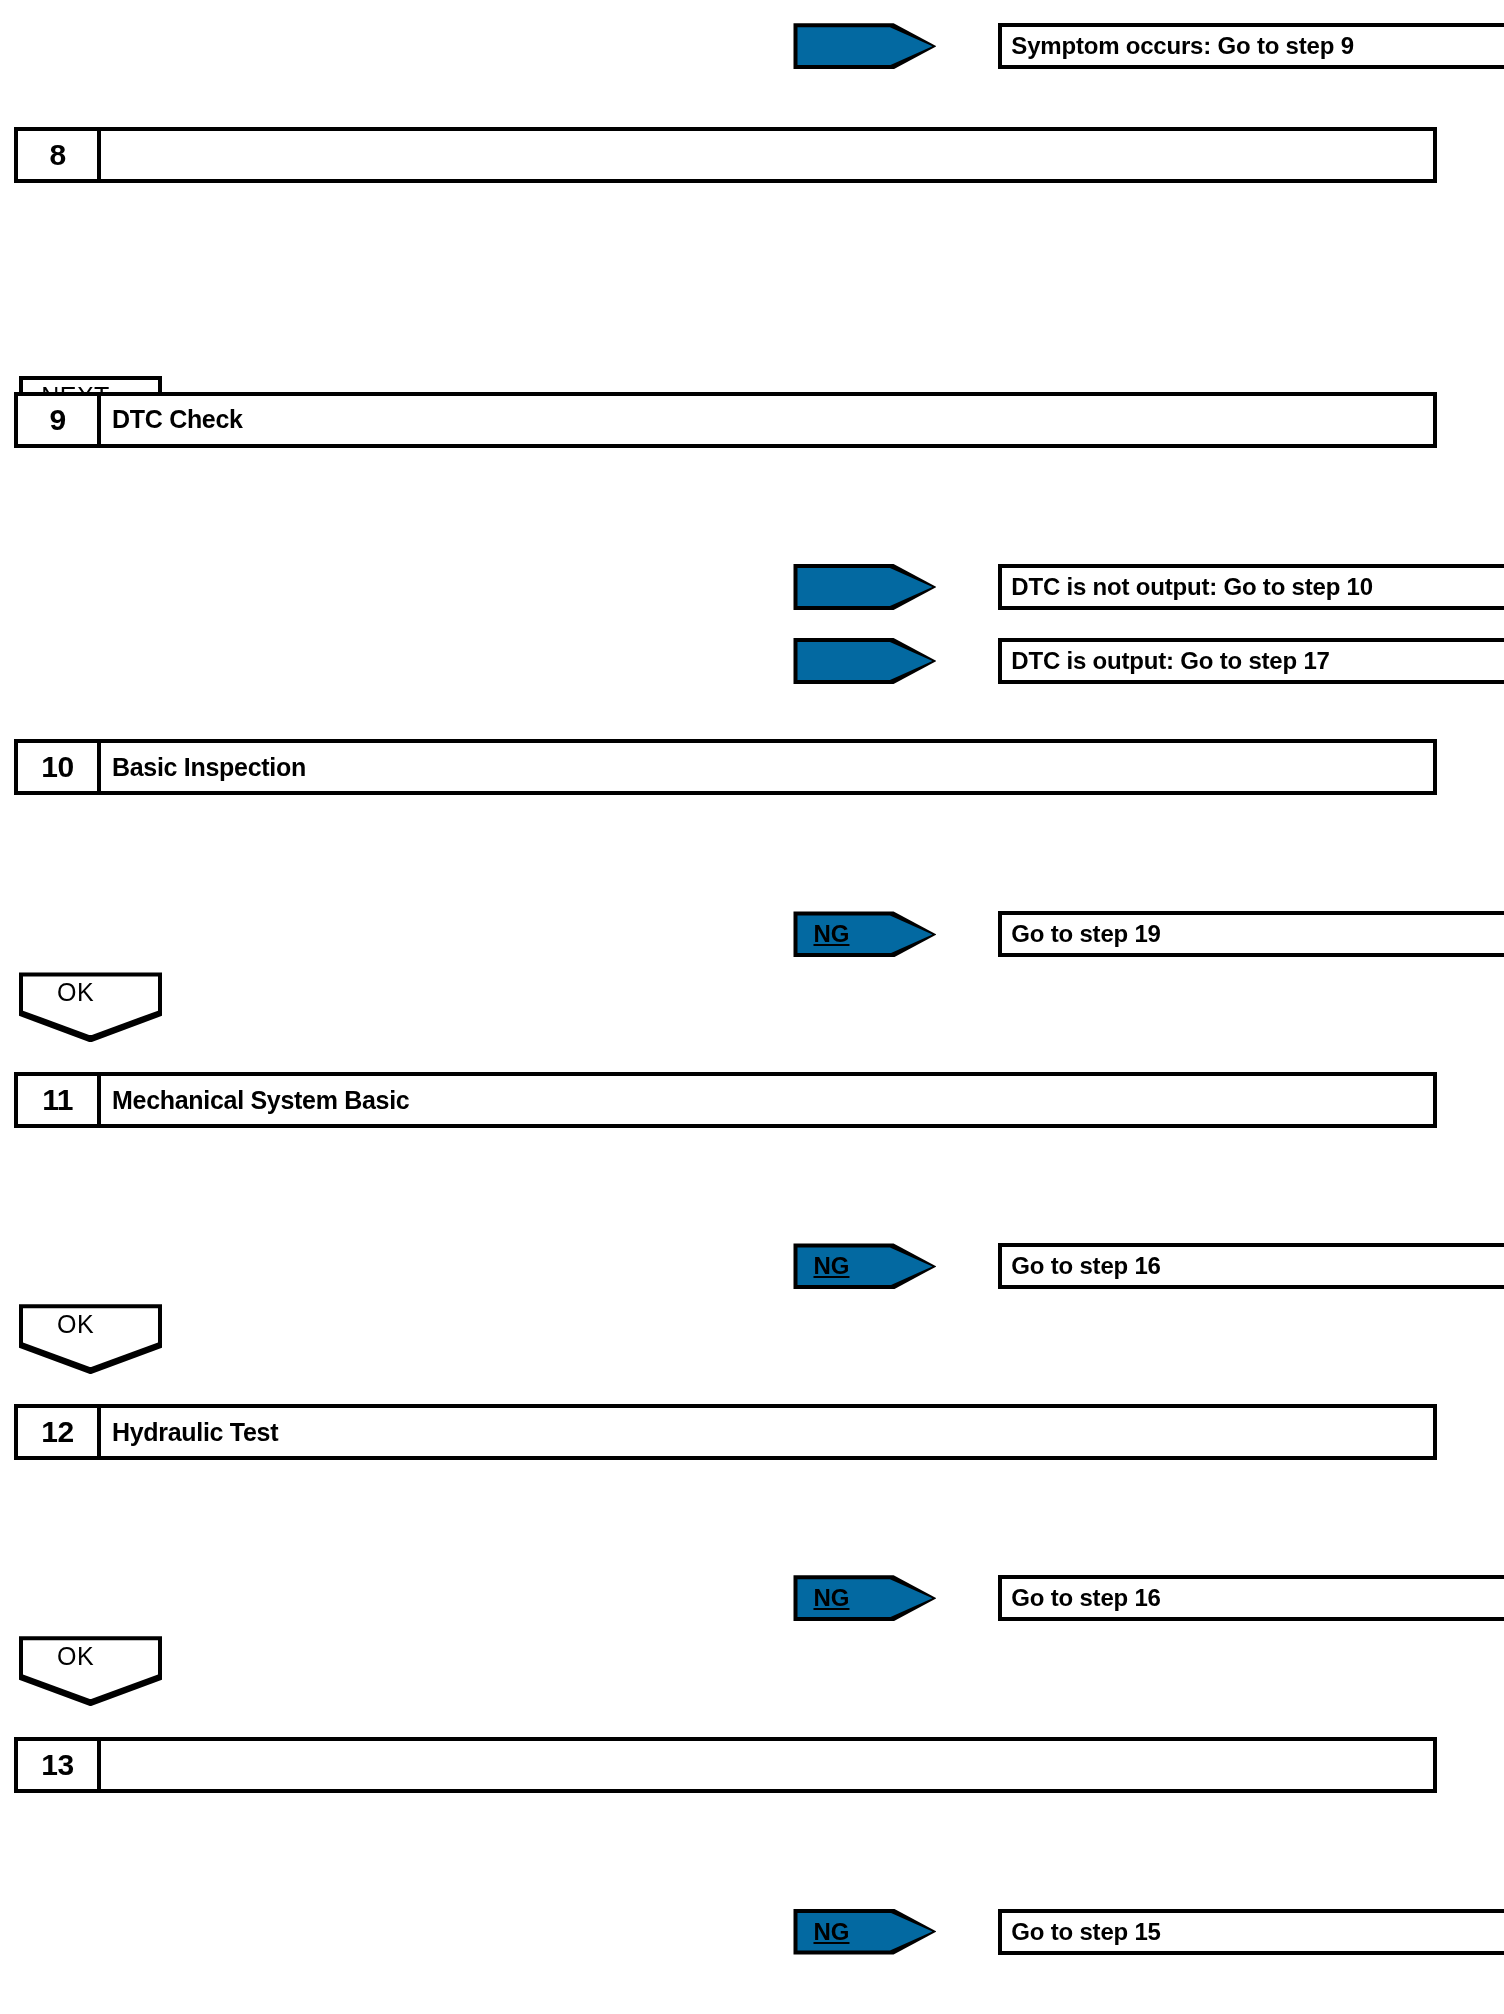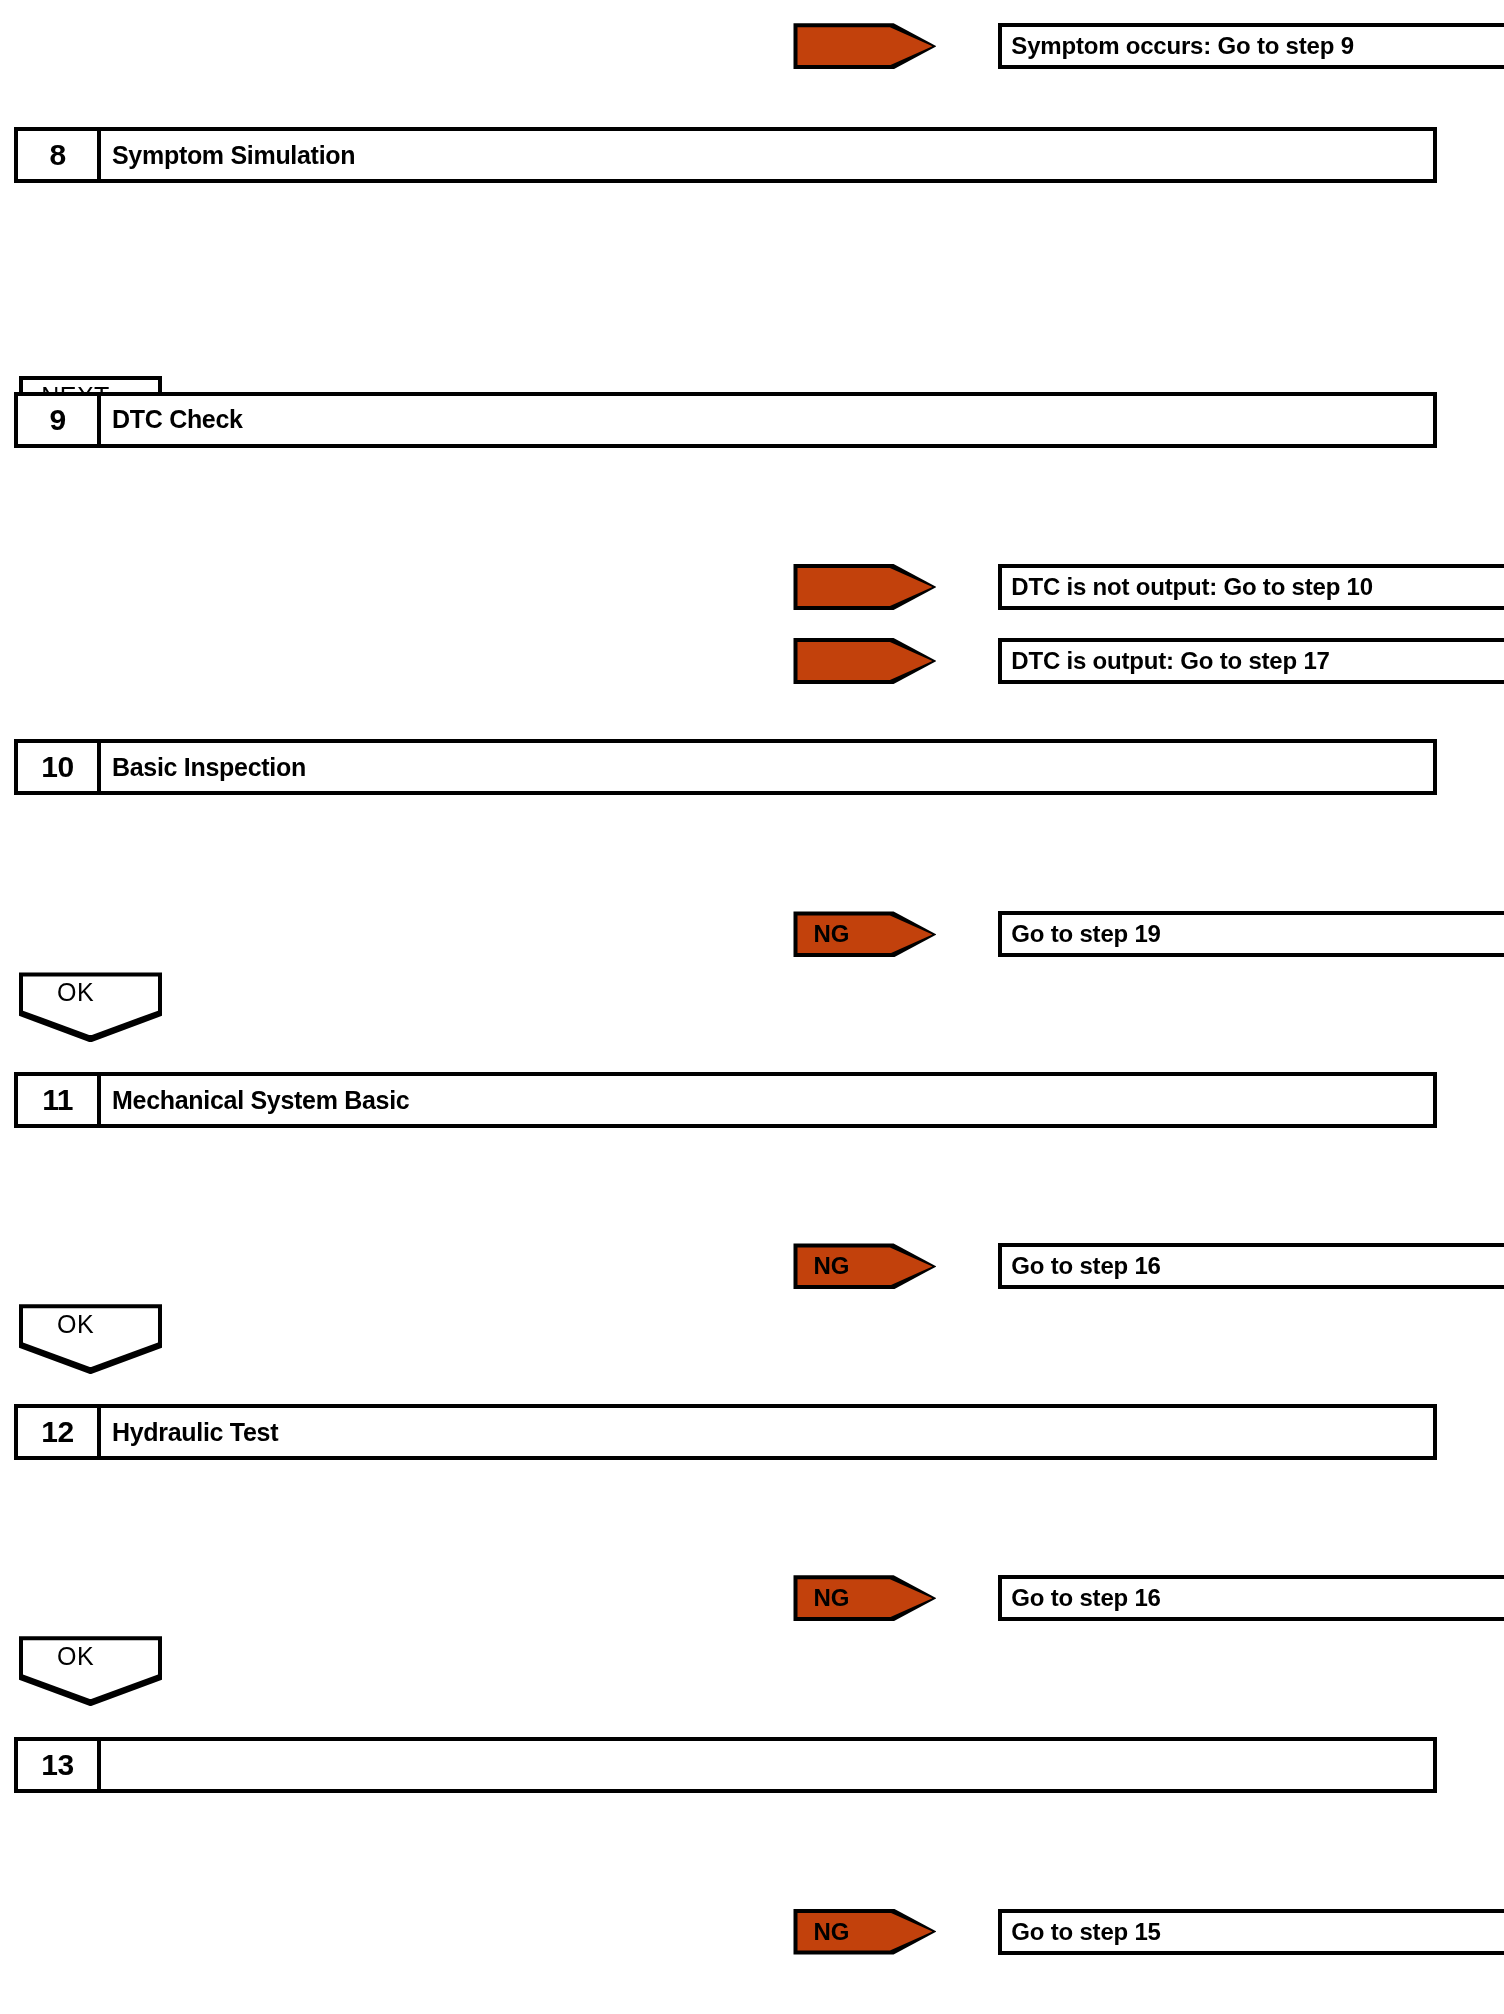--- a/index.html
+++ b/index.html
@@ -47,29 +47,30 @@
     position:absolute;left:0;top:0;
     width:143px;height:46px;
     box-sizing:border-box;
     background:#000;
     -webkit-clip-path:polygon(0 0,70% 0,100% 50%,70% 100%,0 100%);
     clip-path:polygon(0 0,70% 0,100% 50%,70% 100%,0 100%);
   }
   .res-arrow-inner{
     position:absolute;left:4px;top:4px;
     width:135px;height:38px;
-    background:#c2410c;
+    background:#0369a1;
     -webkit-clip-path:polygon(0 0,68.5% 0,100% 50%,68.5% 100%,0 100%);
     clip-path:polygon(0 0,68.5% 0,100% 50%,68.5% 100%,0 100%);
     display:flex;align-items:center;
     padding-left:16px;
     box-sizing:border-box;
     font-size:24px;font-weight:bold;
     letter-spacing:0px;
     line-height:1;
+    text-decoration:underline;
   }
   .res-text{
     position:absolute;
     top:0;
     height:46px;
     box-sizing:border-box;
     border:4px solid #000;
     background:#fff;
     display:flex;align-items:center;
     padding-left:9px;
@@ -110,21 +111,20 @@
 
 <div id="canvas">
     <div class="res-row" style="left: 793.49px; top: 23.3379px; width: 1069.66px;">
       <div class="res-arrow">
         <div class="res-arrow-inner"></div>
       </div>
       <div class="res-text" style="left: 204.855px; width: 864.8px;">Symptom occurs: Go to step 9</div>
     </div>
     <div class="step-row" style="top: 127.062px;">
       <div class="step-num">8</div>
-      <div class="step-title">Symptom Simulation</div>
     </div>
     <div class="down-tag" style="top: 376px;">
       <div class="outer"></div>
       <div class="inner"></div>
       <div class="lbl">NEXT</div>
     </div>
     <div class="step-row" style="top: 391.559px;">
       <div class="step-num">9</div>
       <div class="step-title">DTC Check</div>
     </div>

